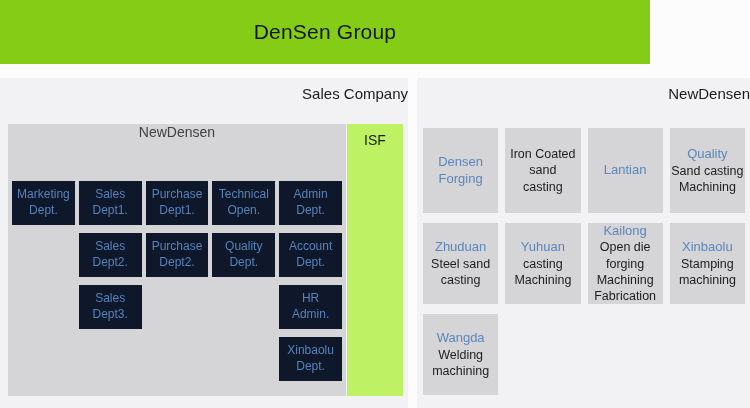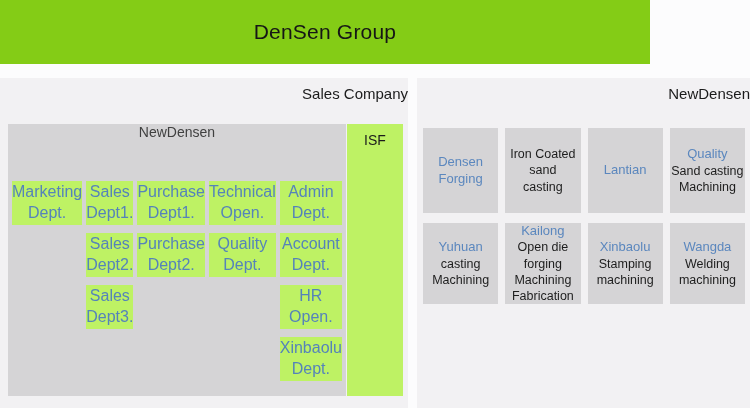--- a/index.html
+++ b/index.html
@@ -19,22 +19,22 @@
 
   
   .newdensen{position:absolute;left:8px;top:46px;width:338px;height:272px;background:#d5d4d6;}
   .newdensen-label{text-align:center;font-size:14px;color:#404040;}
   .isf-box{position:absolute;left:347px;top:46px;width:56px;height:272px;background:#bef264;}
   .isf-label{padding-top:8px;text-align:center;font-size:14px;color:#1b1b1b;}
 
   
   .dept-grid{position:absolute;left:4px;right:4px;top:57px;display:grid;
     grid-template-columns:repeat(5,1fr);grid-template-rows:repeat(4,44px);gap:8px 4px;}
-  .dept-box{background:#bef264;display:flex;align-items:center;justify-content:center;
-    text-align:center;font-size:16px;line-height:1.3;color:#5583ba;white-space:pre-line;}
+  .dept-box{background:#0f172a;display:flex;align-items:center;justify-content:center;
+    text-align:center;font-size:12px;line-height:1.3;color:#5583ba;white-space:pre-line;}
   .c1{grid-column:1}.c2{grid-column:2}.c3{grid-column:3}.c4{grid-column:4}.c5{grid-column:5}
   .r1{grid-row:1}.r2{grid-row:2}.r3{grid-row:3}.r4{grid-row:4}
 
   
   .factory-grid{position:absolute;left:6px;right:5px;top:50px;display:grid;
     grid-template-columns:repeat(4,1fr);grid-template-rows:85px 81px 81px;gap:10px 7px;}
   .factory-box{background:#d5d4d6;display:flex;flex-direction:column;align-items:center;
     justify-content:center;text-align:center;padding:2px 1px;}
   .factory-name{font-size:13px;color:#5b87be;line-height:1.3;}
   .factory-desc{font-size:12.5px;color:#1d1d1d;line-height:1.3;white-space:pre-line;}
@@ -69,21 +69,21 @@
 Dept2.</div>
         <div class="dept-box c3 r2">Purchase
 Dept2.</div>
         <div class="dept-box c4 r2">Quality
 Dept.</div>
         <div class="dept-box c5 r2">Account
 Dept.</div>
         <div class="dept-box c2 r3">Sales
 Dept3.</div>
         <div class="dept-box c5 r3">HR
-Open.</div>
+Admin.</div>
         <div class="dept-box c5 r4">Xinbaolu
 Dept.</div>
       </div>
     </div>
 
     <div class="isf-box">
       <div class="isf-label">ISF</div>
     </div>
   </div>
 
@@ -100,20 +100,24 @@
       </div>
       <div class="factory-box">
         <div class="factory-name">Lantian</div>
       </div>
       <div class="factory-box">
         <div class="factory-name">Quality</div>
         <div class="factory-desc">Sand casting
 Machining</div>
       </div>
       <div class="factory-box">
+        <div class="factory-name">Zhuduan</div>
+        <div class="factory-desc">Steel sand casting</div>
+      </div>
+      <div class="factory-box">
         <div class="factory-name">Yuhuan</div>
         <div class="factory-desc">casting
 Machining</div>
       </div>
       <div class="factory-box">
         <div class="factory-name">Kailong</div>
         <div class="factory-desc">Open die forging
 Machining
 Fabrication</div>
       </div>

